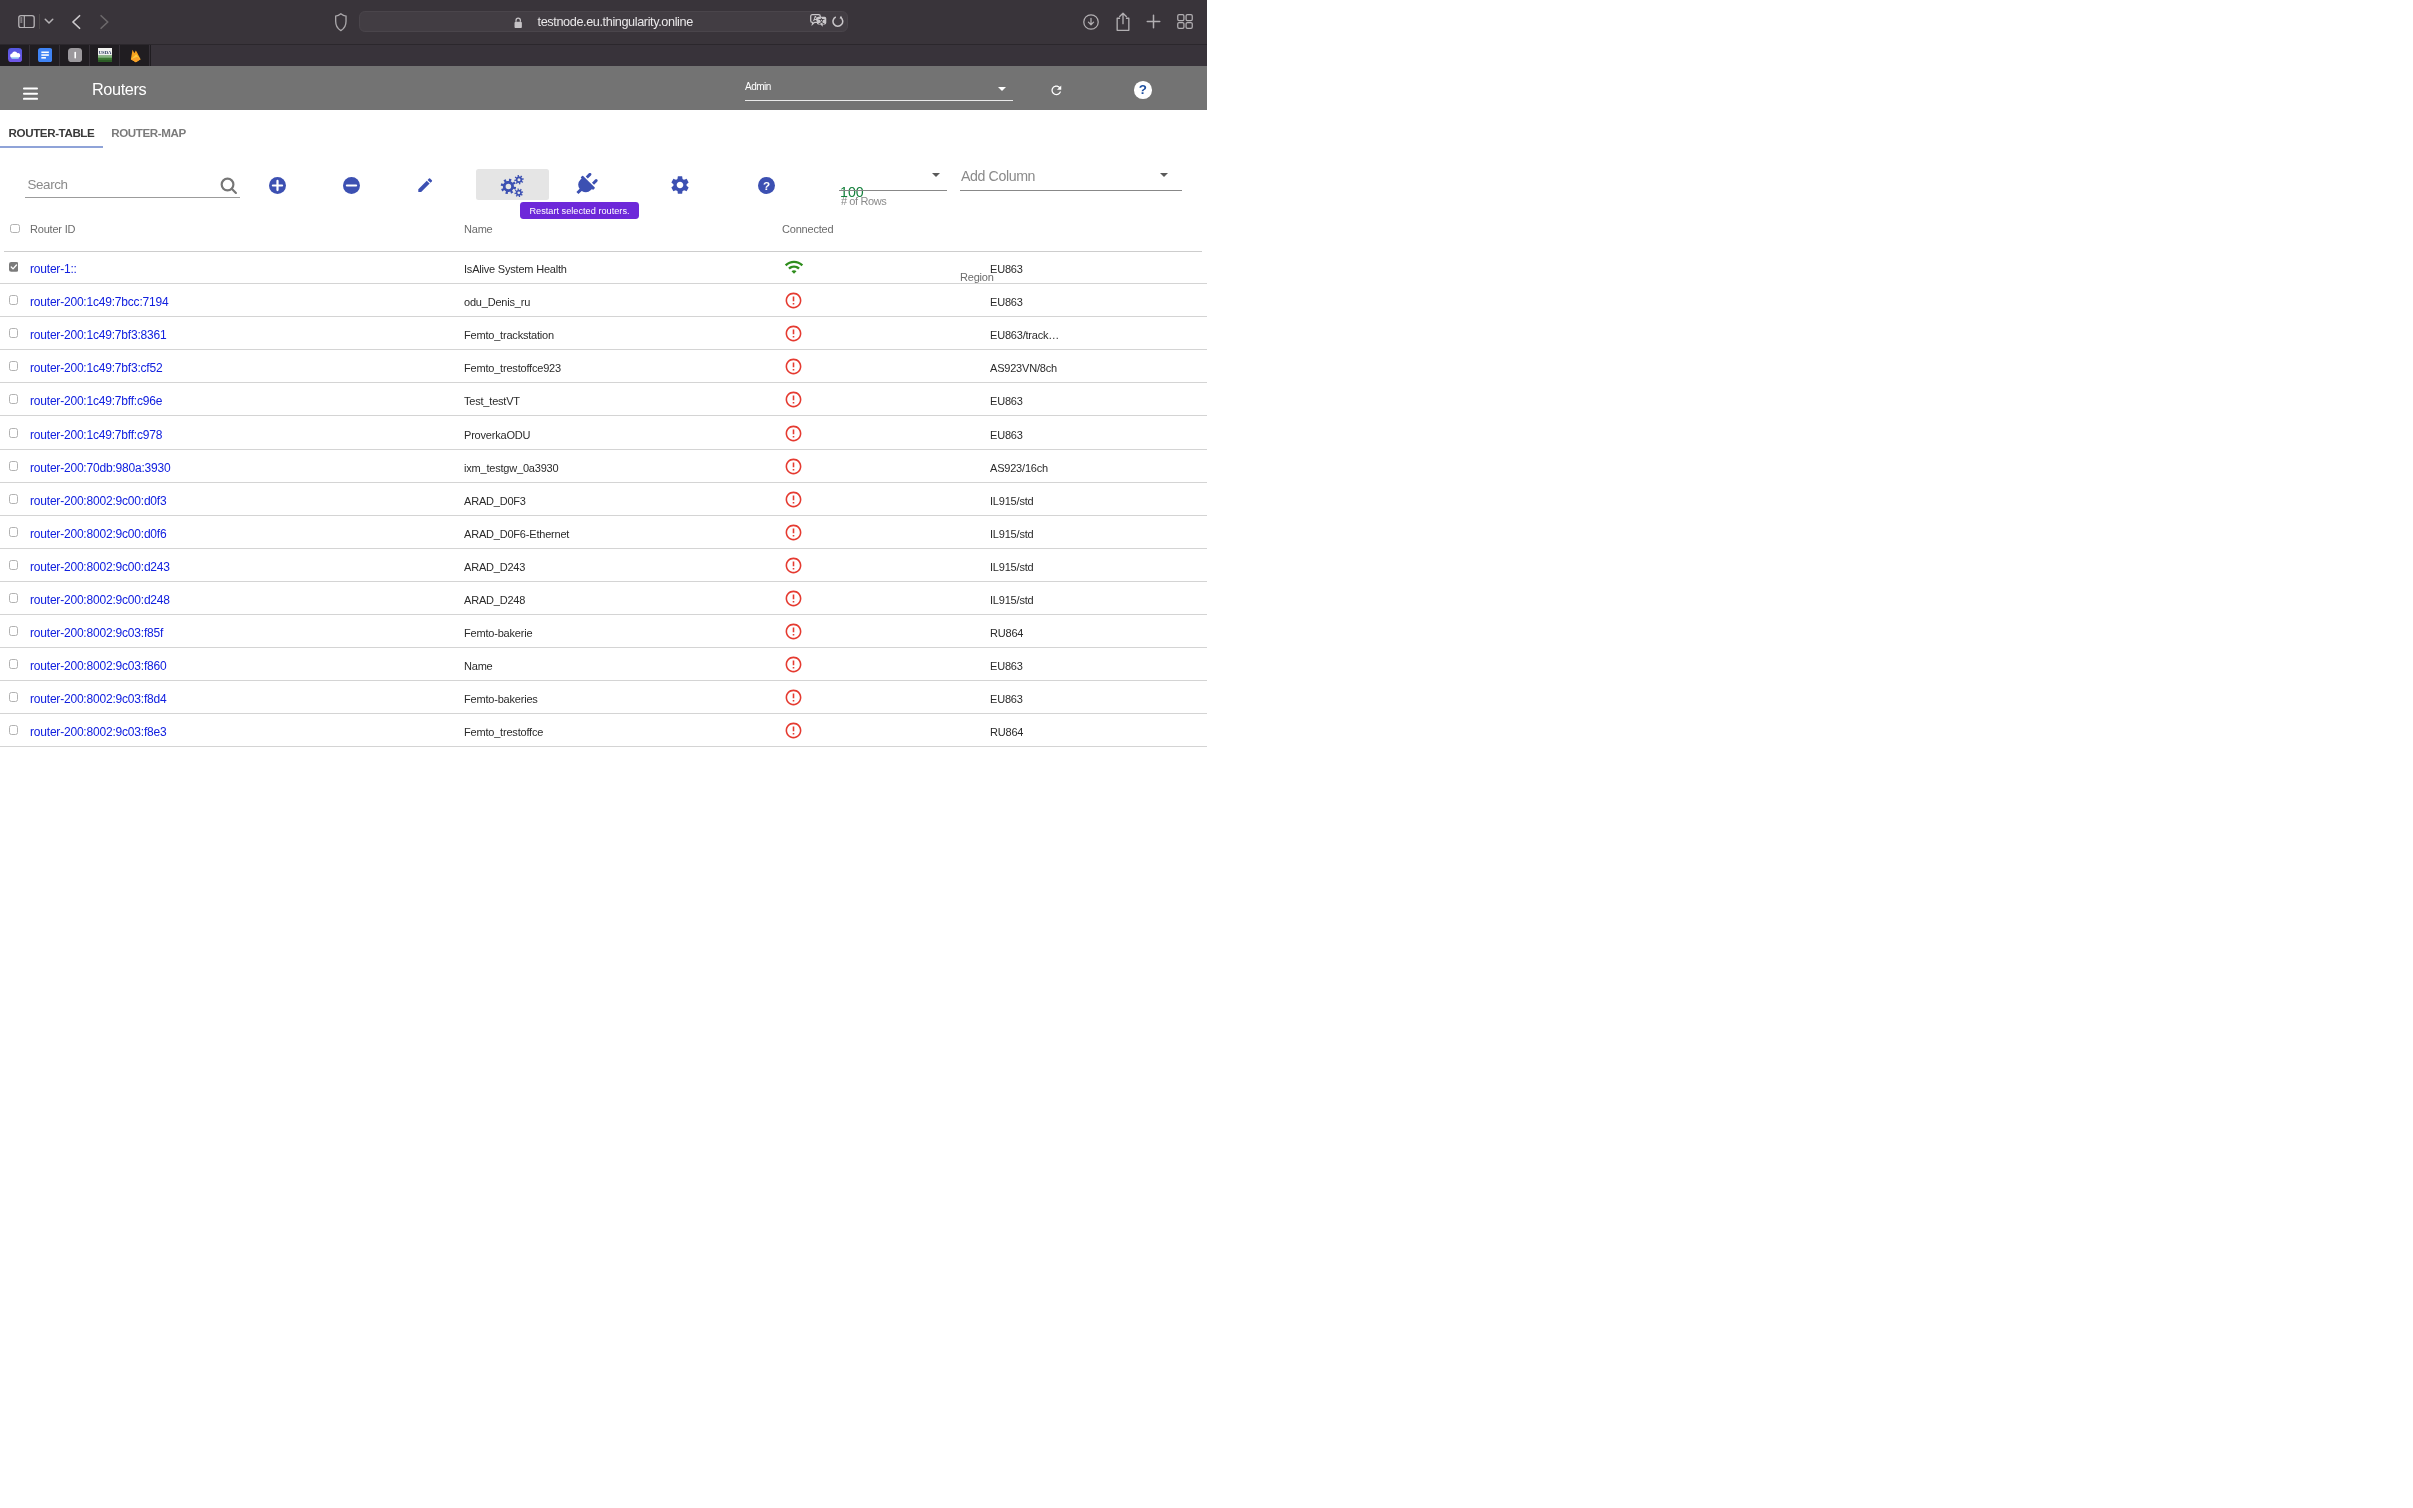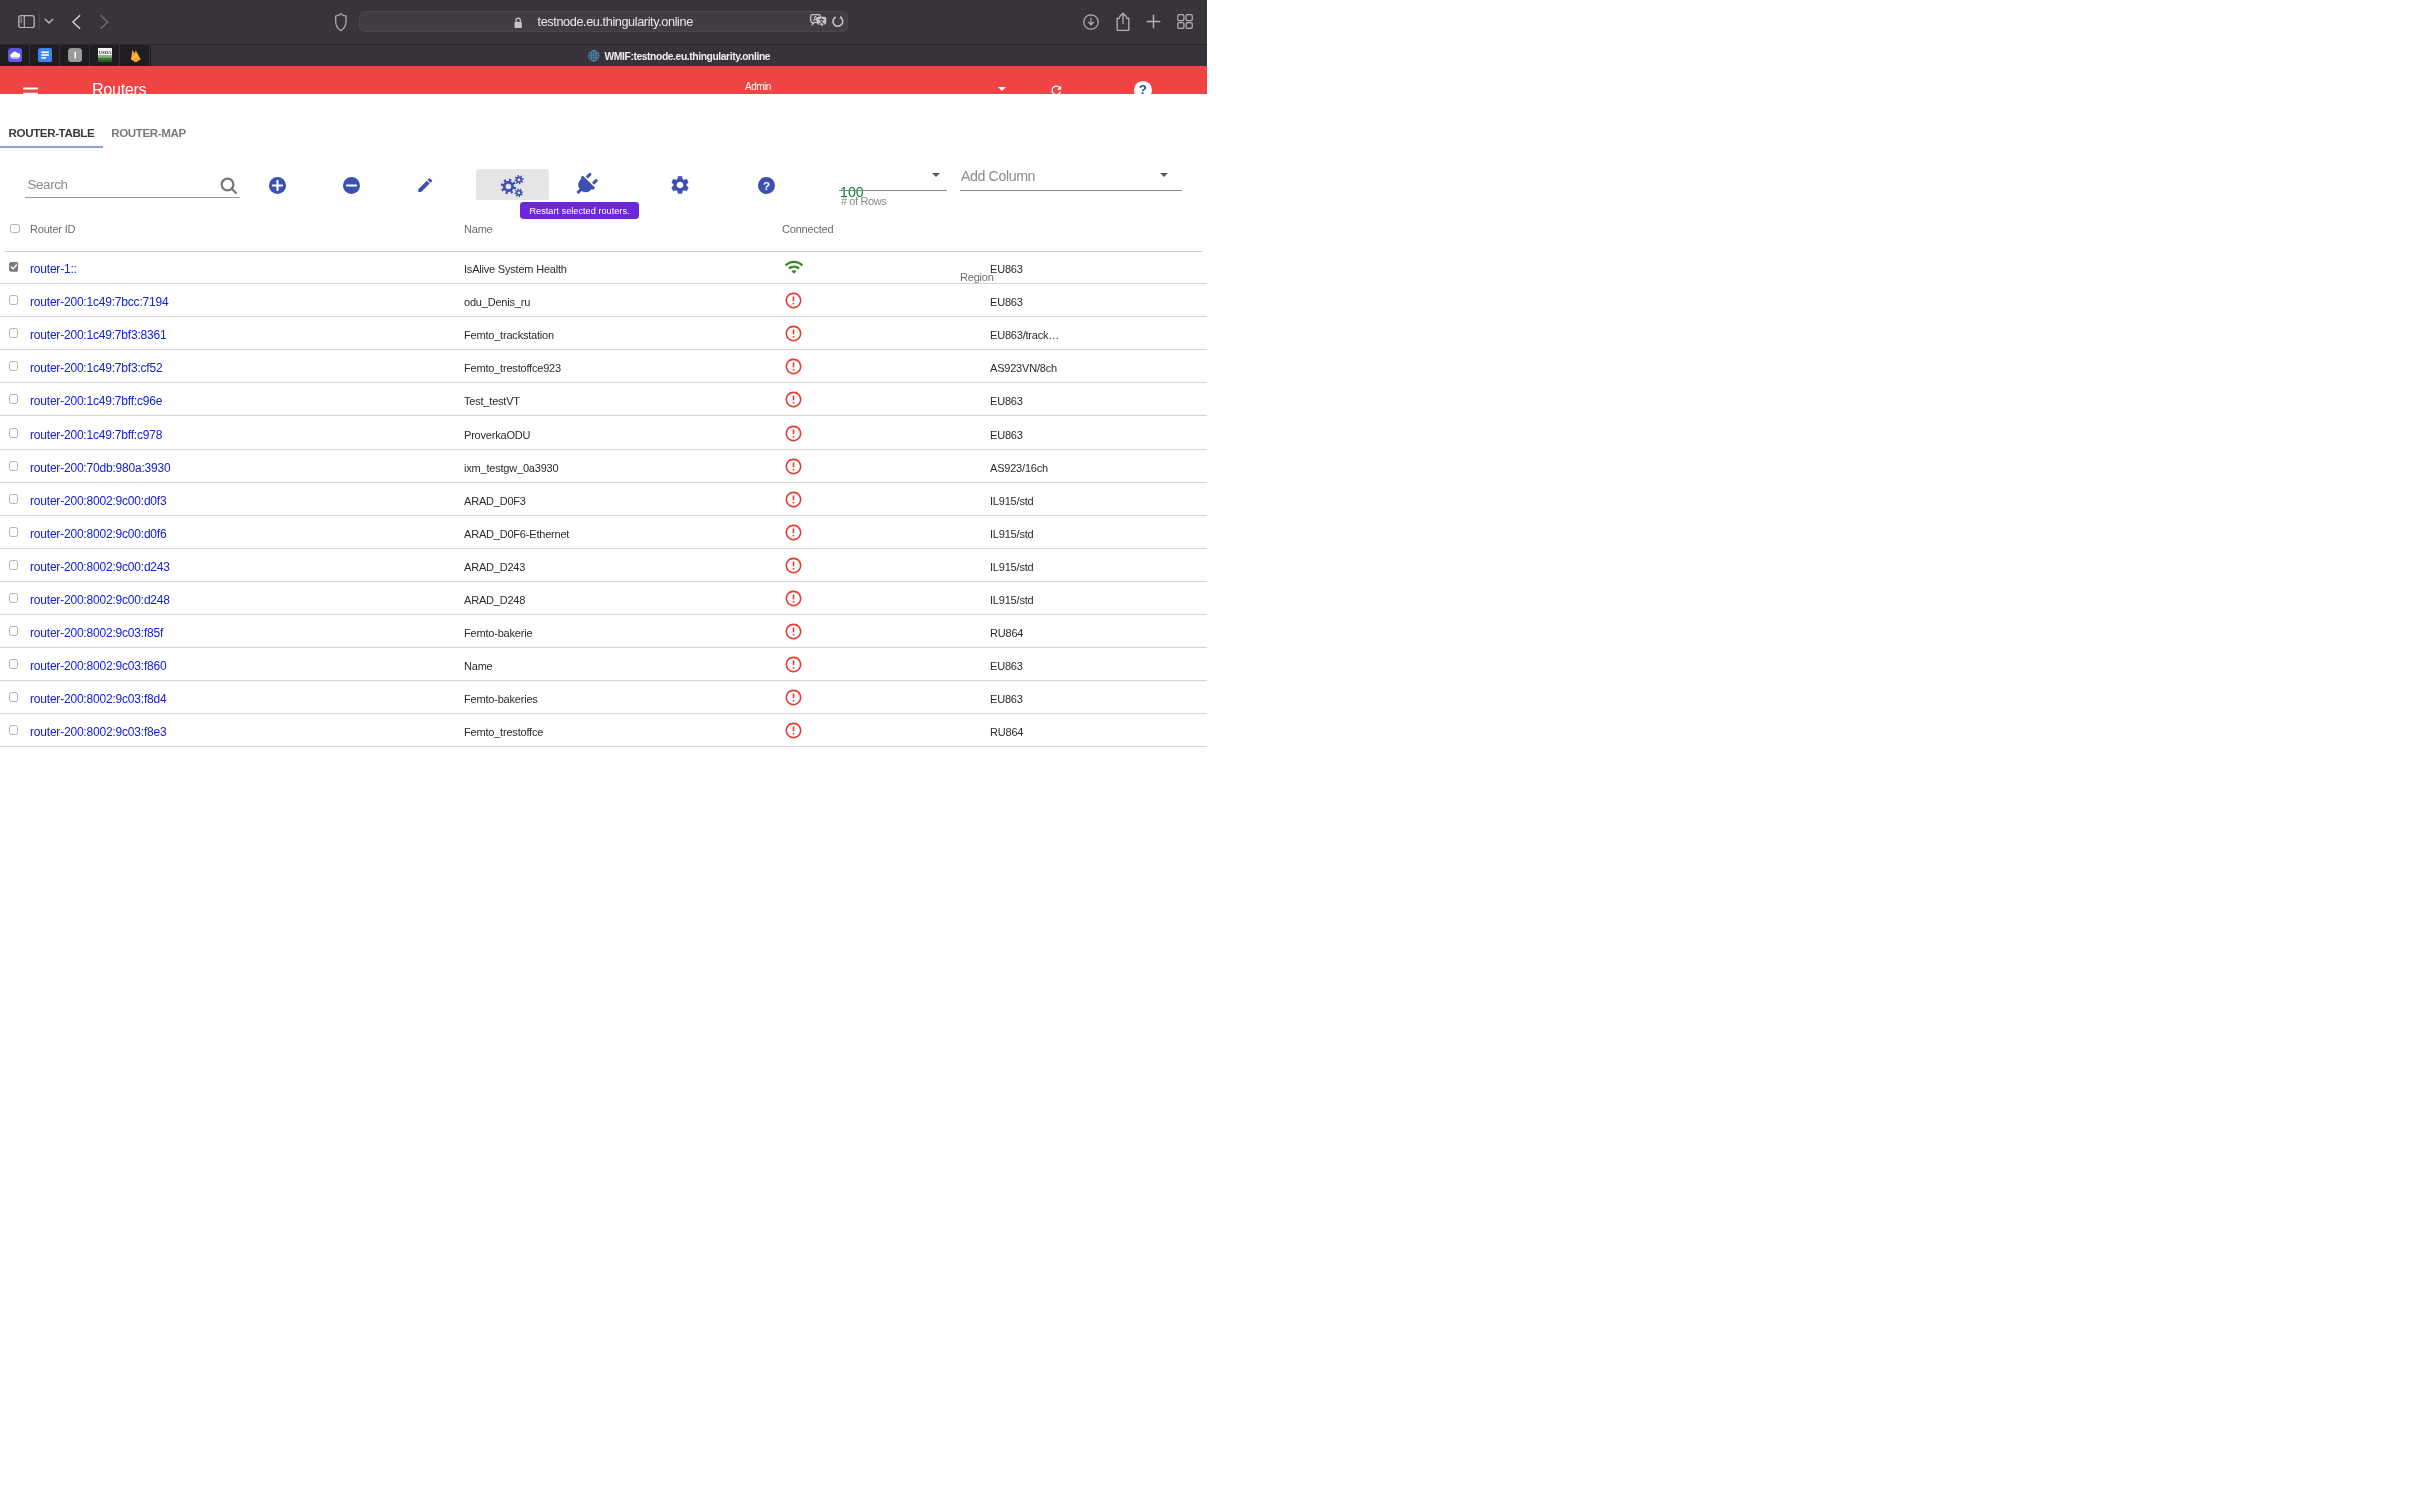--- a/index.html
+++ b/index.html
@@ -10,21 +10,21 @@
   
   #chrome { position:absolute; left:0; top:0; width:1207px; height:44px; background:#39343a; }
   #tabbar { position:absolute; left:0; top:44px; width:1207px; height:22px; background:#38333a; border-top:0.8px solid #2b272c; }
   #pinned { position:absolute; left:0; top:0; width:151px; height:22px; background:#201d21; display:flex; }
   .ptab { width:30px; height:22px; border-right:0.8px solid #363138; display:flex; align-items:center; justify-content:center; }
   #activetab { position:absolute; left:151px; top:0; right:0; height:22px; display:flex; align-items:center; justify-content:center; gap:5px; }
   #activetab .title { color:#f0eef0; font-size:10.3px; font-weight:700; letter-spacing:-0.4px; }
   #urlfield { position:absolute; left:359px; top:10.5px; width:489px; height:21.4px; background:#423d43; border:0.8px solid #4a454b; border-radius:5.9px; }
   #urltext { position:absolute; left:0; right:0; top:0; bottom:0; display:flex; align-items:center; justify-content:center; gap:15px; color:#e9e7e9; font-size:12.7px; letter-spacing:-0.4px; padding-top:2.5px; }
   
-  #appbar { position:absolute; left:0; top:66px; width:1207px; height:28px; background:#ef4444; }
+  #appbar { position:absolute; left:0; top:66px; width:1207px; height:44px; background:#737373; }
   #appbar .title { position:absolute; left:92px; top:14px; color:#fff; font-size:16.3px; letter-spacing:-0.4px; }
   #adminwrap { position:absolute; left:745px; top:0; width:268px; height:44px; }
   #adminwrap .txt { position:absolute; left:0; top:14.6px; color:#fff; font-size:10px; letter-spacing:-0.5px; }
   #adminwrap .line { position:absolute; left:0; top:34px; width:268px; height:1px; background:rgba(255,255,255,0.85); }
   #adminwrap .arr { position:absolute; left:253px; top:21px; width:0; height:0; border-left:4.6px solid transparent; border-right:4.6px solid transparent; border-top:4.6px solid #fff; }
   #shadow { position:absolute; left:0; top:110px; width:1207px; height:2.5px; background:linear-gradient(rgba(0,0,0,0.10), rgba(0,0,0,0)); }
   
   #mtabs { position:absolute; left:0; top:110px; width:1207px; height:37px; background:#fff; }
   .mtab { position:absolute; top:9.2px; height:26.4px; display:flex; align-items:center; justify-content:center; font-size:11.6px; font-weight:700; letter-spacing:-0.4px; }
   #mtab1 { left:0; width:103px; color:#3a3a3a; }
@@ -61,32 +61,20 @@
 <body>
 <div id="chrome"></div>
 <div id="tabbar">
   <div id="pinned">
     <div class="ptab" id="pt1"></div>
     <div class="ptab" id="pt2"></div>
     <div class="ptab" id="pt3"></div>
     <div class="ptab" id="pt4"></div>
     <div class="ptab" id="pt5"></div>
   </div>
-  <div id="activetab">
-      <svg width="11.7" height="11.7" viewBox="0 0 14 14">
-        <g fill="none" stroke="#4d9fcb" stroke-width="0.9">
-          <circle cx="7" cy="7" r="6.3"></circle>
-          <ellipse cx="7" cy="7" rx="3" ry="6.3"></ellipse>
-          <line x1="7" y1="0.7" x2="7" y2="13.3"></line>
-          <line x1="0.7" y1="7" x2="13.3" y2="7"></line>
-          <path d="M1.6 3.7 Q7 6.2 12.4 3.7 M1.6 10.3 Q7 7.8 12.4 10.3"></path>
-        </g>
-      </svg>
-      <span class="title">WMIF:testnode.eu.thingularity.online</span>
-    </div>
 </div>
 <div id="urlfield">
     <div id="urltext">
       <svg width="8.4" height="11.7" viewBox="0 0 10 14">
         <rect x="0.6" y="5.6" width="8.8" height="7.8" rx="1.6" fill="#c6c3c6"></rect>
         <path d="M2.4 5.6 V4 a2.6 2.6 0 0 1 5.2 0 V5.6" fill="none" stroke="#c6c3c6" stroke-width="1.5"></path>
       </svg>
       <span>testnode.eu.thingularity.online</span>
     </div>
   </div>

